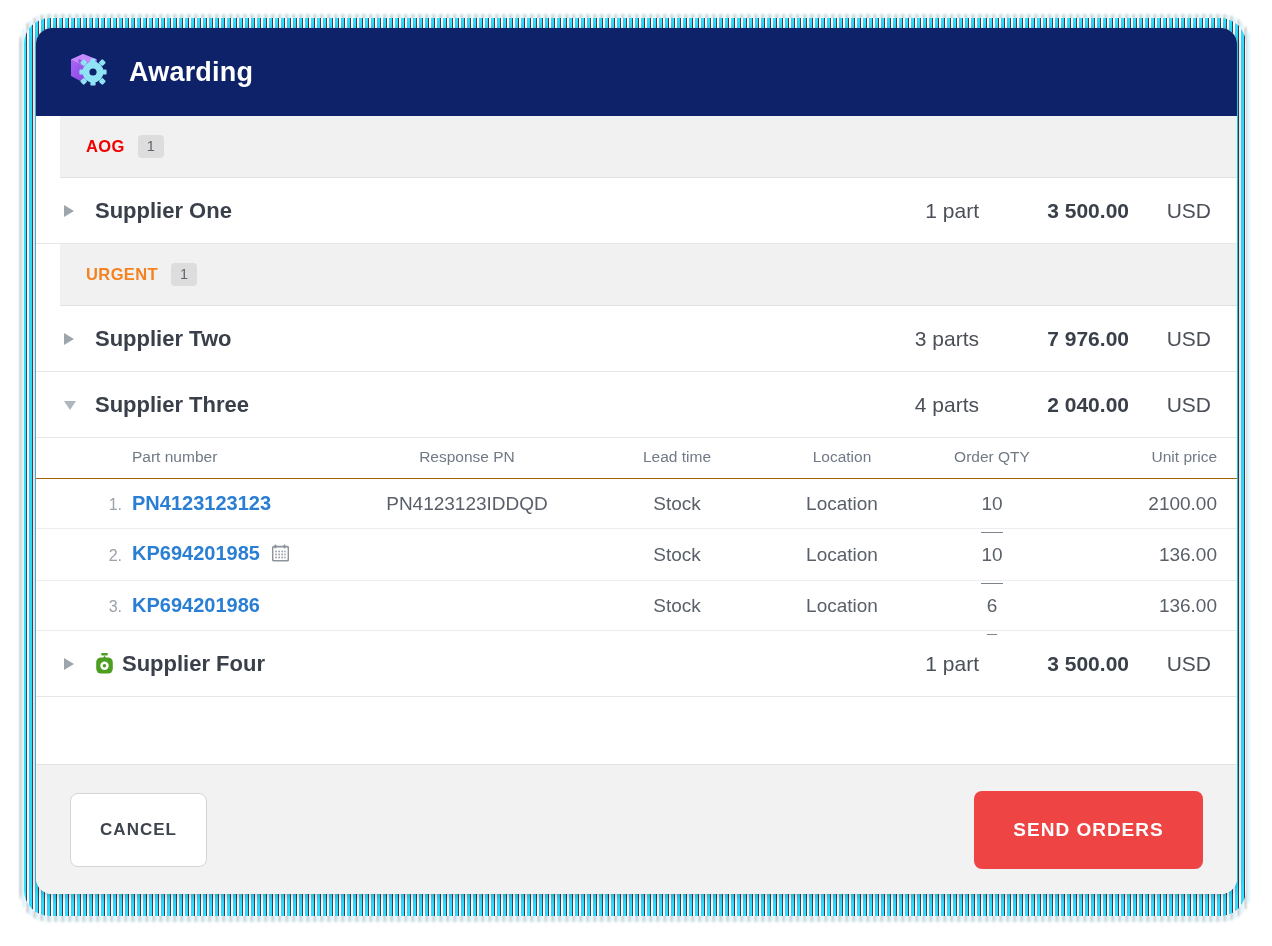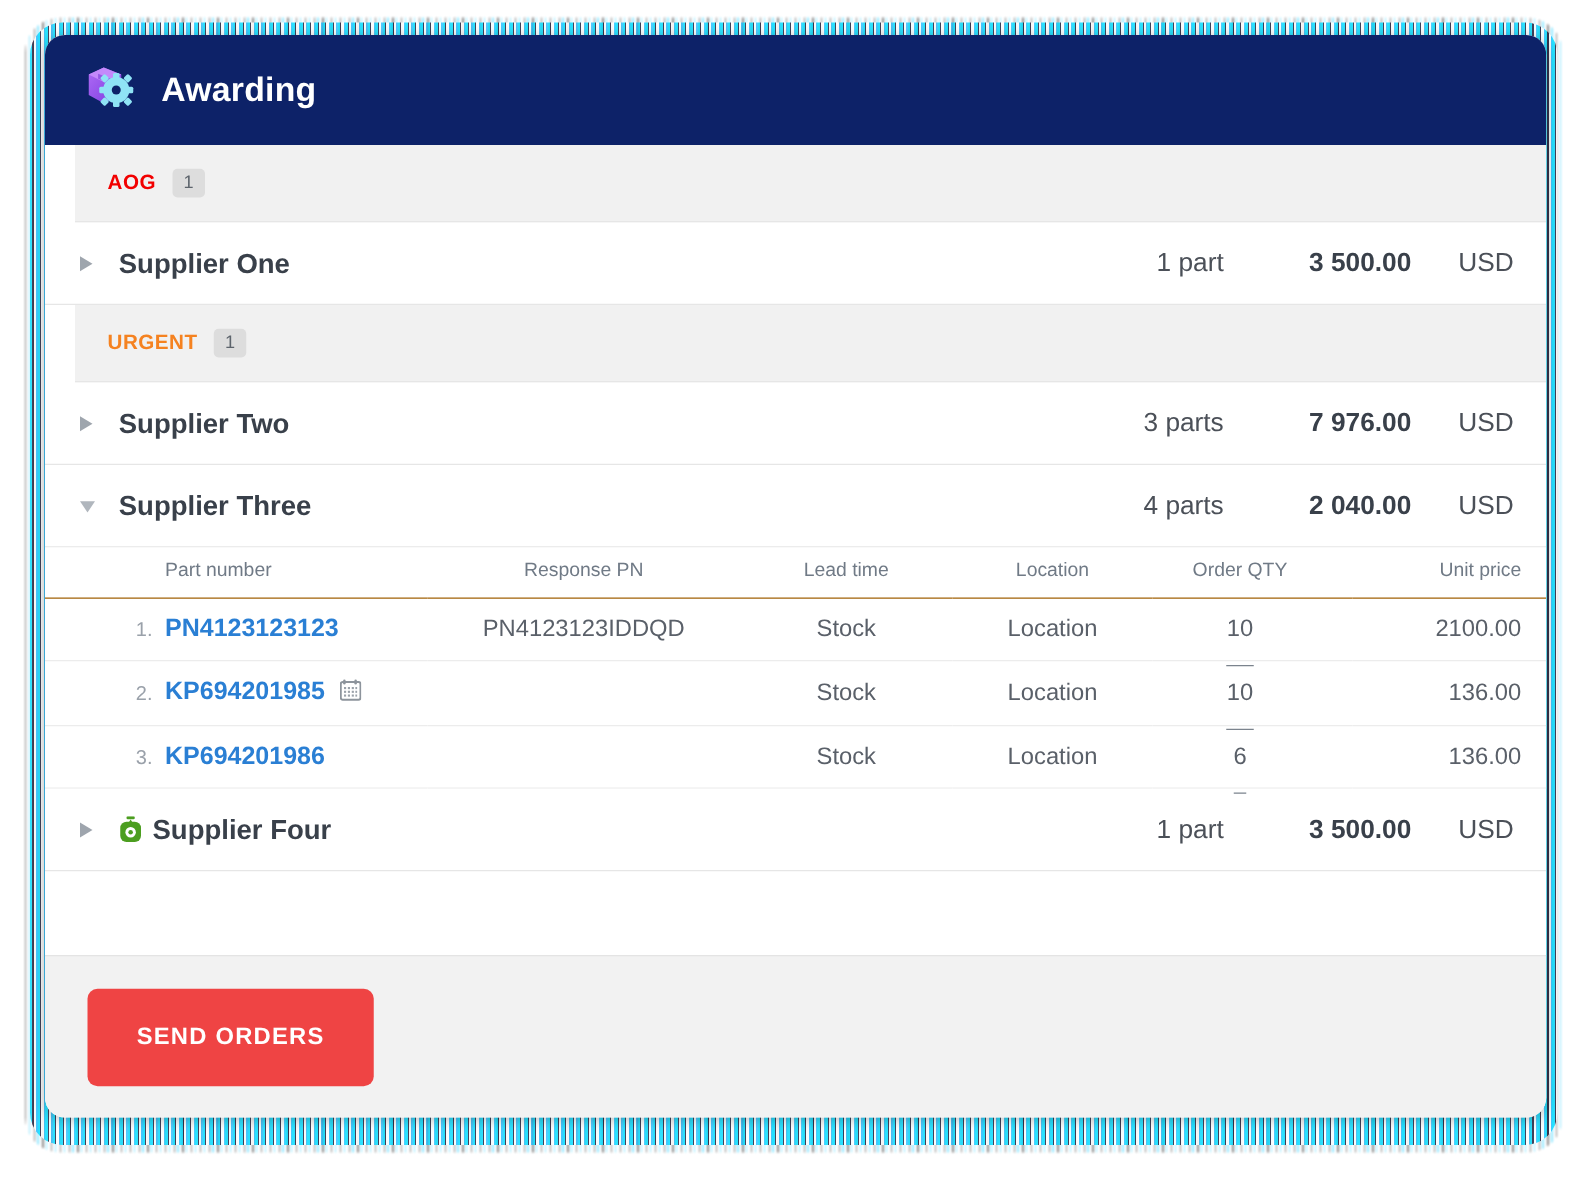--- a/index.html
+++ b/index.html
@@ -464,17 +464,18 @@
         </span>
         <span class="spacer"></span>
         <span class="sup-parts">1 part</span>
         <span class="sup-amount">3 500.00</span>
         <span class="sup-cur">USD</span>
       </div>
 
     </div>
 
     <div class="footer">
+      <button class="btn-cancel">CANCEL</button>
       <button class="btn-send">SEND ORDERS</button>
     </div>
 
   </div>
 </div>
 
 </body></html>

